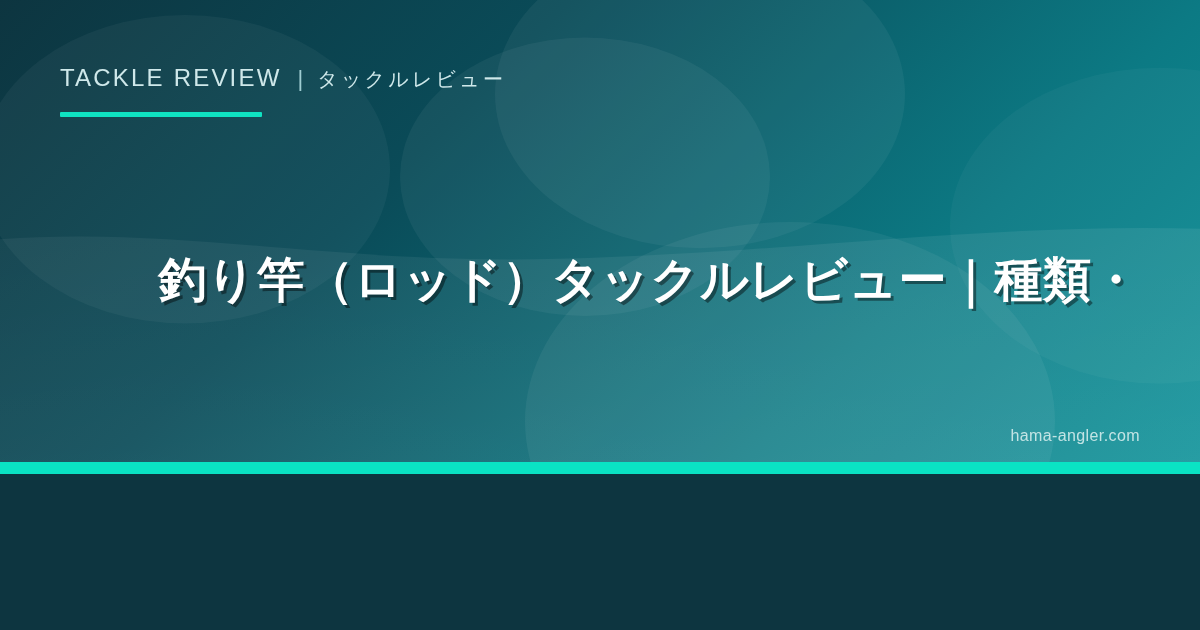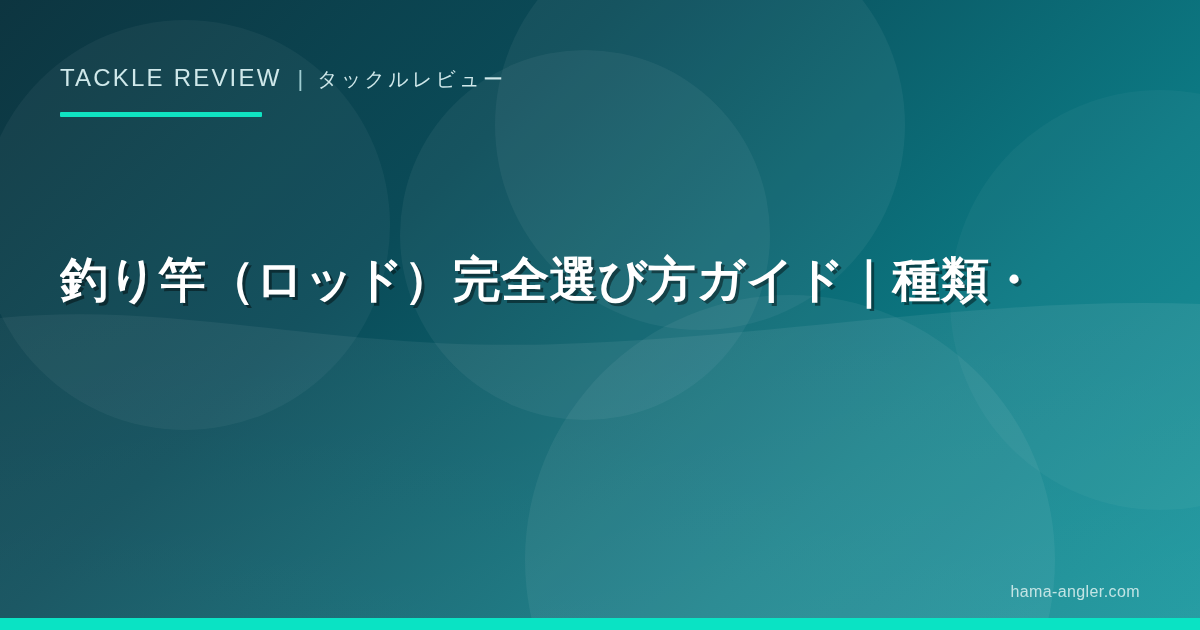--- a/index.html
+++ b/index.html
@@ -7,23 +7,24 @@
   html, body {
     width:1200px; height:630px;
     background:#0d3540;
     font-family:"Liberation Sans","DejaVu Sans",sans-serif;
     overflow:hidden;
   }
 
   .og-card {
     position:relative;
     width:1200px;
-    height:630px;
+    height:474px;
     overflow:hidden;
     background:linear-gradient(135deg,#0d3540 0%,#0a4b58 34%,#0c7a84 72%,#0f939a 100%);
+    text-align:right;
   }
 
   
   .bg-shapes {
     position:absolute;
     inset:0;
     width:100%;
     height:100%;
     pointer-events:none;
   }
@@ -143,21 +144,21 @@
     <div class="kicker-block">
       <div class="kicker">
         <span class="kicker-en">TACKLE REVIEW</span>
         <span class="kicker-sep">|</span>
         <span class="kicker-ja">タックルレビュー</span>
       </div>
       <div class="accent-rule"></div>
     </div>
 
     <div class="headline-wrap">
-      <h1 class="headline">釣り竿（ロッド）完全選び方ガイド｜種類・</h1>
+      <h1 class="headline">釣り竿（ロッド）タックルレビュー｜種類・</h1>
     </div>
 
   </div>
 
   <div class="site-domain">hama-angler.com</div>
 
   <div class="bottom-bar"></div>
 
 </div>
 

